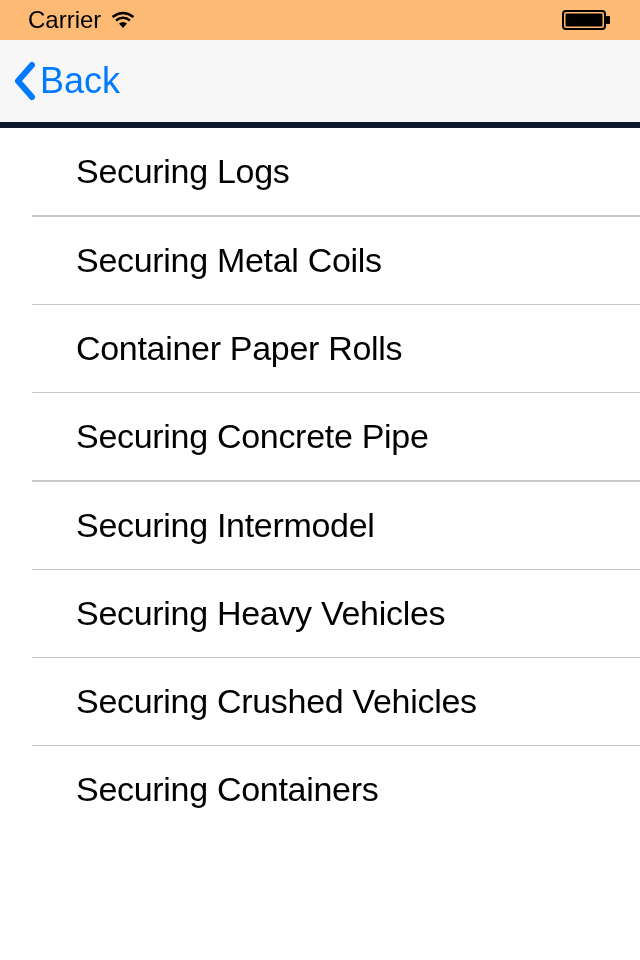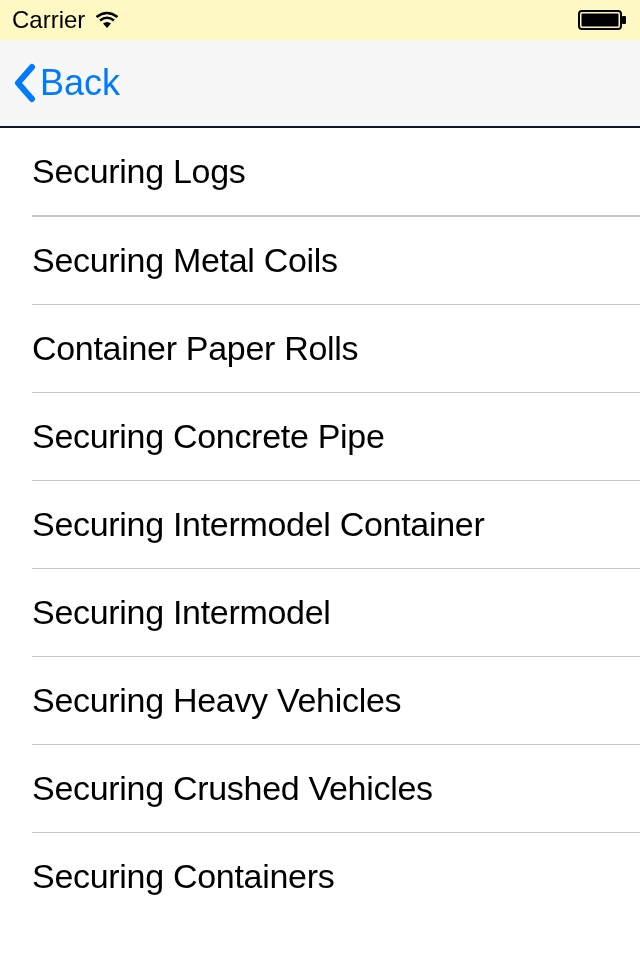--- a/index.html
+++ b/index.html
@@ -9,25 +9,25 @@
     }
     body {
       font-family: -apple-system, "Helvetica Neue", Helvetica, Arial, sans-serif;
       background: #ffffff;
       width: 640px;
       height: 960px;
       overflow: hidden;
     }
     .status-bar {
       height: 40px;
-      background: #fef9c3;
+      background: #fdba74;
       display: flex;
       align-items: center;
       justify-content: space-between;
-      padding: 0 12px;
+      padding: 0 28px;
       font-size: 24px;
       color: #000;
     }
     .status-left {
       display: flex;
       align-items: center;
       gap: 8px;
     }
     .status-center {
       position: absolute;
@@ -48,21 +48,21 @@
       width: 50px;
       height: 22px;
       display: block;
     }
     .nav-bar {
       height: 88px;
       background: #f7f7f8;
       display: flex;
       align-items: center;
       padding: 0 12px;
-      border-bottom: 2px solid #0f172a;
+      border-bottom: 6px solid #0f172a;
     }
     .back-button {
       display: flex;
       align-items: center;
       color: #007aff;
       font-size: 36px;
       font-weight: 400;
       cursor: pointer;
       gap: 4px;
     }
@@ -72,20 +72,21 @@
       display: block;
     }
     .list {
       background: #ffffff;
     }
     .list-item-label {
       font-size: 34px;
       color: #000;
       font-weight: 400;
       letter-spacing: -0.3px;
+      margin-left: 44px;
     }
     .list-row {
       padding: 24px 0 24px 32px;
       cursor: pointer;
     }
     .divider {
       height: 1px;
       background: #c8c7cc;
       margin-left: 32px;
     }
@@ -137,23 +138,20 @@
   </div>
   <div class="divider"></div>
   <div class="list-row">
     <span class="list-item-label">Container Paper Rolls</span>
   </div>
   <div class="divider"></div>
   <div class="list-row">
     <span class="list-item-label">Securing Concrete Pipe</span>
   </div>
   <div class="divider"></div>
-  <div class="list-row">
-    <span class="list-item-label">Securing Intermodel Container</span>
-  </div>
   <div class="divider"></div>
   <div class="list-row">
     <span class="list-item-label">Securing Intermodel</span>
   </div>
   <div class="divider"></div>
   <div class="list-row">
     <span class="list-item-label">Securing Heavy Vehicles</span>
   </div>
   <div class="divider"></div>
   <div class="list-row">

